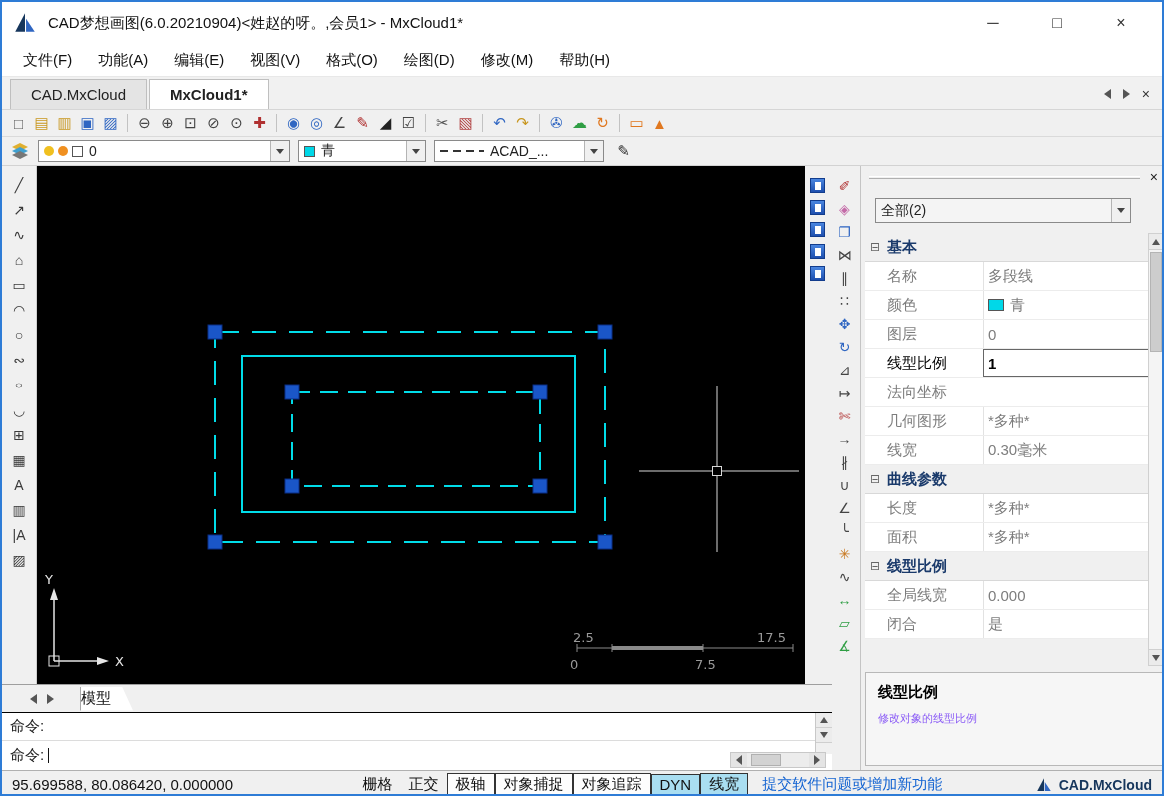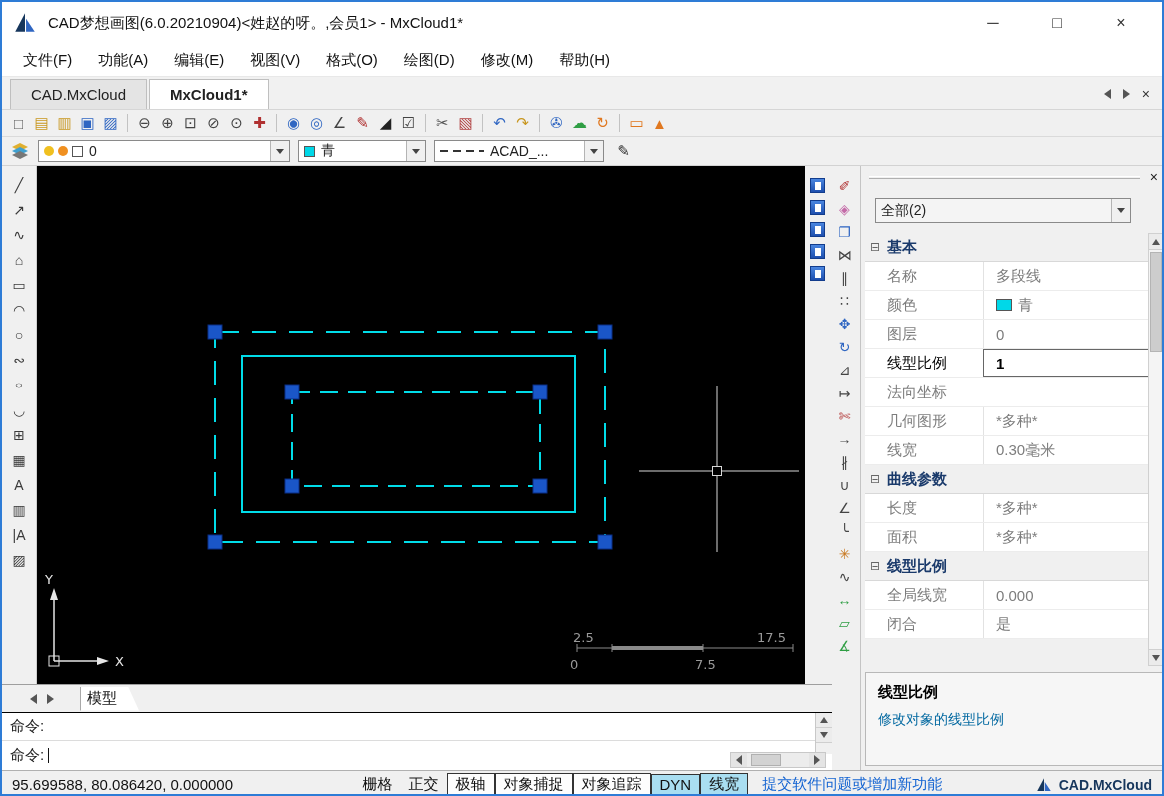--- a/index.html
+++ b/index.html
@@ -66,35 +66,35 @@
   #palette-header{position:absolute;left:0;top:0;width:100%;height:22px;display:flex;align-items:center;padding:0 8px}
   #palette-grip{flex:1;height:3px;border-top:1px solid #fff;border-bottom:1px solid #b0b0b0;margin-right:10px}
   #palette-close{font-size:14px;color:#222}
   #palette-filter{position:absolute;left:14px;top:32px;width:256px;height:25px;background:#f4f4f4}
   #palette-rows{position:absolute;left:4px;top:67px;width:284px}
   .prow{display:flex;height:29px;background:#fff;border-bottom:1px solid #ececec;align-items:center;font-size:15px}
   .phead{background:#f0f0f0;border-bottom:1px solid #d8d8d8}
   .collapse{width:16px;margin-left:2px;font-size:12px;color:#666;text-align:center}
   .ptitle{font-weight:bold;color:#1a3a6b;margin-left:4px}
   .plabel{width:118px;padding-left:22px;color:#7d7d7d;white-space:nowrap;overflow:hidden}
-  .pvalue{flex:1;align-self:stretch;display:flex;align-items:center;border-left:1px solid #e2e2e2;padding-left:12px;color:#7d7d7d;white-space:nowrap;overflow:hidden}
+  .pvalue{flex:1;align-self:stretch;display:flex;align-items:center;border-left:1px solid #e2e2e2;padding-left:4px;color:#7d7d7d;white-space:nowrap;overflow:hidden}
   .prow.sel .plabel{color:#000}
   .prow.sel .pvalue{color:#000;font-weight:bold;border:1px solid #666;background:#fff}
   .swatch{width:16px;height:12px;border:1px solid #555;margin-right:6px;display:inline-block}
   #palette-scroll{position:absolute;right:2px;top:67px;width:16px;height:433px;background:#f4f4f4;border:1px solid #d0d0d0}
   .sbtn{width:14px;height:16px;background:#ebebeb;border-bottom:1px solid #d0d0d0;display:flex;align-items:center;justify-content:center}
   .sbtn.bottom{position:absolute;bottom:0;border-top:1px solid #d0d0d0;border-bottom:none}
   #palette-thumb{position:absolute;left:1px;top:18px;width:12px;height:100px;background:#cdcdcd;border:1px solid #b4b4b4}
   #palette-help{position:absolute;left:4px;top:506px;width:298px;height:94px;background:#f6f6f6;border:1px solid #b8b8b8;padding:10px 12px}
   #help-title{font-weight:bold;font-size:15px;color:#000}
-  #help-desc{font-size:14px;color:#0369a1;margin-top:9px}
+  #help-desc{font-size:11px;color:#8b5cf6;margin-top:9px}
 
   
   #modelbar{left:0;top:682px;width:830px;height:28px;background:#f0f0f0;border-top:1px solid #9e9e9e;display:flex;align-items:center;padding-left:28px;gap:10px}
-  #model-tab{margin-left:16px;height:24px;padding:0 22px 0 6px;background:#fff;border-left:1px solid #a8a8a8;
+  #model-tab{margin-left:16px;height:24px;padding:0 22px 0 0;background:#fff;border-left:1px solid #a8a8a8;
     clip-path:polygon(0 0,calc(100% - 11px) 0,100% 100%,0 100%);display:flex;align-items:center;font-size:15px;color:#111}
 
   
   #command{left:0;top:710px;width:830px;height:58px;background:#fff;border-top:1px solid #000000}
   #cmd-line1{position:absolute;left:8px;top:4px;font-size:15px;color:#222}
   #cmd-divider{position:absolute;left:0;top:27px;width:100%;border-top:1px solid #dcdcdc}
   #cmd-line2{position:absolute;left:8px;top:33px;font-size:15px;color:#222}
   .caret{display:inline-block;width:1px;height:15px;background:#111;margin-left:4px;vertical-align:-3px}
   #cmd-vscroll{position:absolute;right:0;top:0;width:17px;height:41px;background:#f0f0f0;border-left:1px solid #c8c8c8}
   .vbtn{width:16px;height:15px;background:#ececec;border-bottom:1px solid #cfcfcf;display:flex;align-items:center;justify-content:center}

